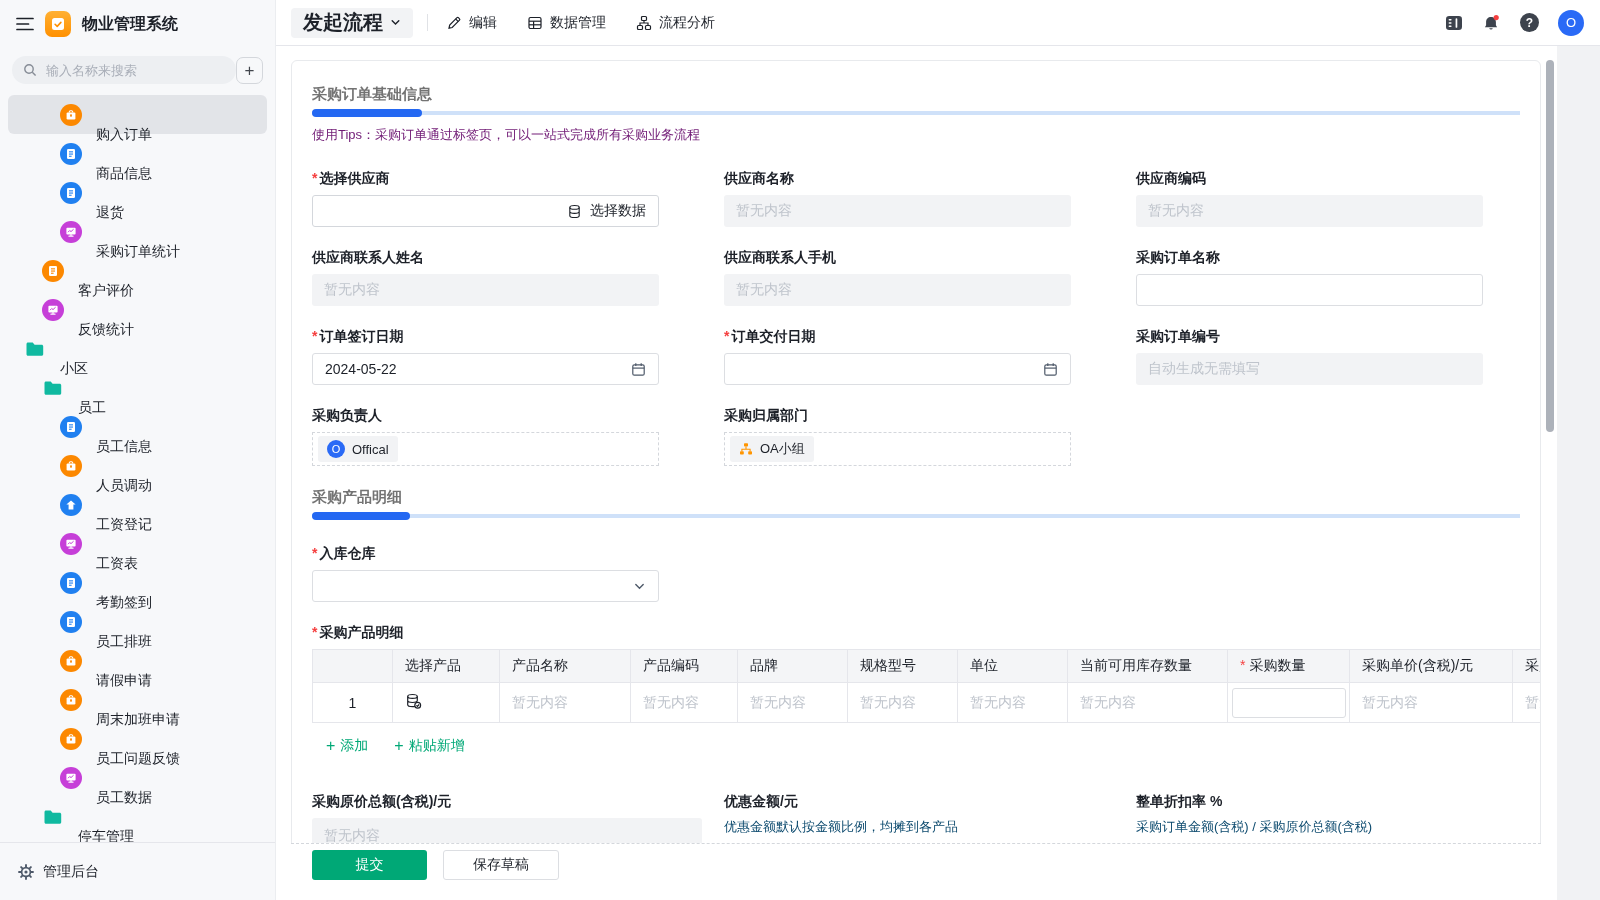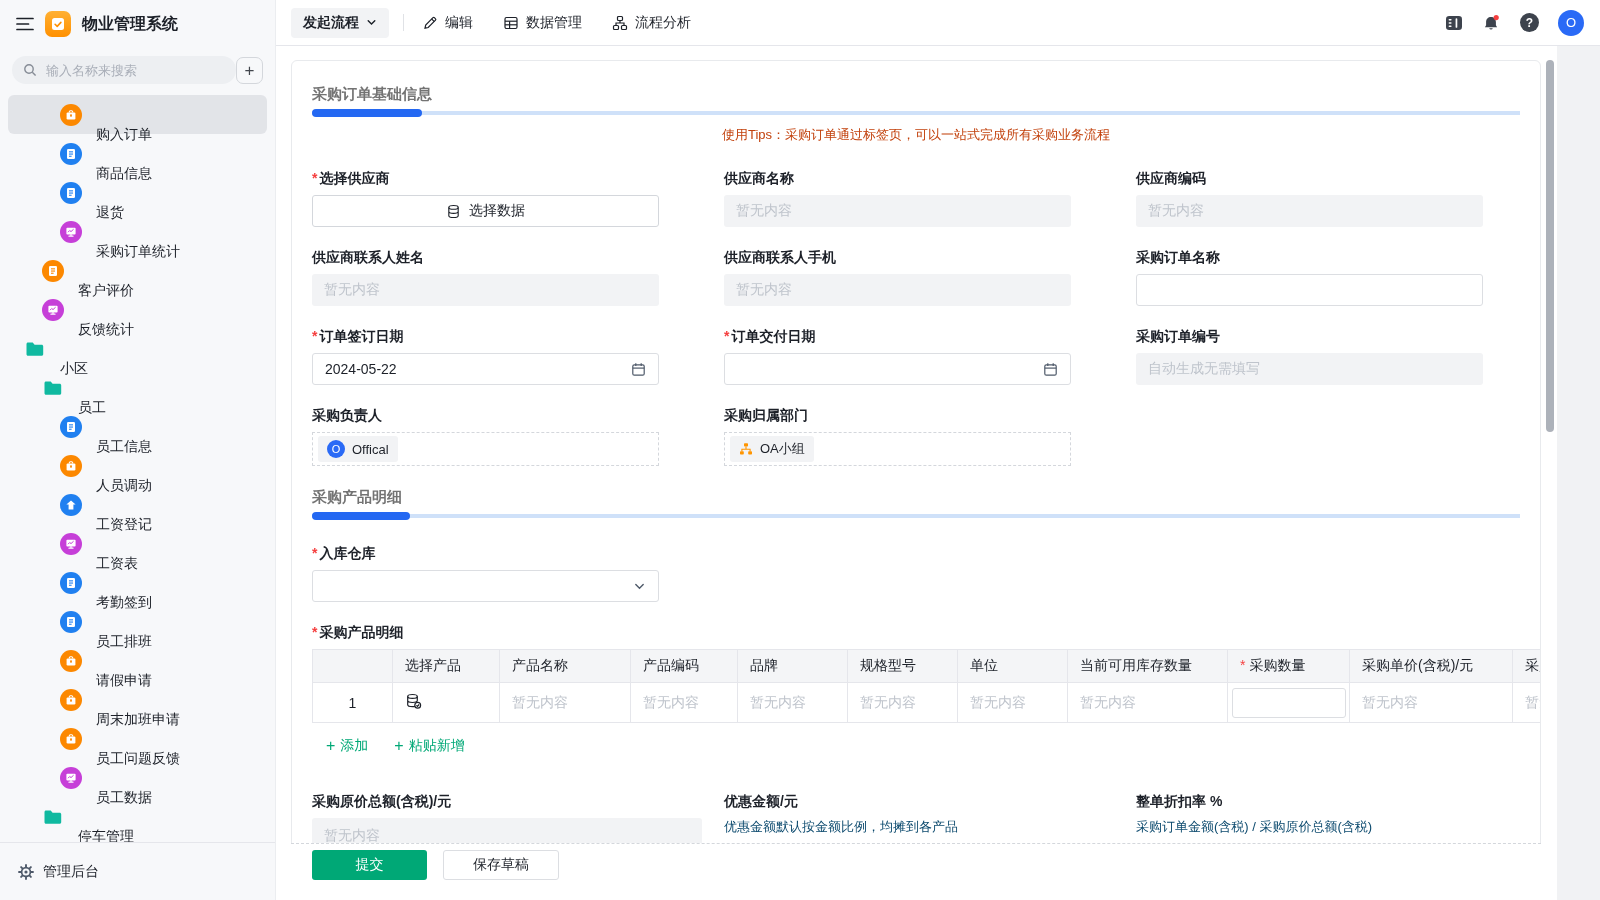--- a/index.html
+++ b/index.html
@@ -27,49 +27,49 @@
   .sb-item.ind0 { padding-left:16px; }
   .sb-item.ind1 { padding-left:34px; }
   .sb-item.ind2 { padding-left:52px; }
   .cicon { width:22px; height:22px; border-radius:50%; display:flex; align-items:center; justify-content:center; flex:0 0 auto; }
   .ficon { width:22px; display:flex; align-items:center; justify-content:center; flex:0 0 auto; }
   .sb-label { font-size:14px;margin-top:40px; }
   .sb-footer { position:absolute; left:0; bottom:0; width:100%; height:58px; border-top:1px solid #e5e6eb; display:flex; align-items:center; gap:9px; padding-left:18px; cursor:pointer; background:#f7f8fa; }
 
   
   .topbar { position:absolute; left:276px; top:0; width:1324px; height:46px; background:#fff; border-bottom:1px solid #e5e6eb; display:flex; align-items:center; padding:0 16px 0 15px; }
-  .start-flow-btn { display:flex; align-items:center; gap:7px; height:30px; padding:0 12px; background:#f2f3f5; border-radius:4px; font-size:14px; font-weight:600; cursor:pointer; }
+  .start-flow-btn { display:flex; align-items:center; gap:7px; height:30px; padding:0 12px; background:#f2f3f5; border-radius:4px; font-size:20px; font-weight:600; cursor:pointer; }
   .tb-divider { width:1px; height:17px; background:#e0e2e6; margin:0 18px 0 14px; }
   .tb-action { display:flex; align-items:center; gap:7px; margin-right:30px; font-size:14px; cursor:pointer; }
   .tb-right { margin-left:auto; display:flex; align-items:center; gap:19px; }
   .tb-iconbtn { position:relative; display:flex; align-items:center; cursor:pointer; }
   .help-circle { width:19px; height:19px; border-radius:50%; background:#3d434d; color:#fff; font-size:12px; font-weight:700; display:flex; align-items:center; justify-content:center; }
   .avatar { width:26px; height:26px; border-radius:50%; background:#2a6af6; color:#fff; font-size:13px; display:flex; align-items:center; justify-content:center; }
 
   
   .main { position:absolute; left:276px; top:46px; width:1324px; height:854px; background:#fff; }
   .gray-strip { position:absolute; right:0; top:0; width:43px; height:100%; background:#f1f2f4; }
   .scroll-thumb { position:absolute; right:46px; top:14px; width:8px; height:372px; border-radius:4px; background:#adb2ba; cursor:pointer; }
 
   .card { position:absolute; left:15px; top:14px; width:1250px; height:840px; background:#fff; border:1px solid #e8eaed; border-radius:6px 6px 0 0; padding:24px 20px 0 20px; overflow:hidden; }
   .sec-title { color:#737373; font-size:15px; font-weight:700; line-height:17px; }
   .progress { position:relative; height:8px; margin-top:7px; }
   .progress .track { position:absolute; left:0; right:0; top:2px; height:4px; background:#cfe1f9; }
   .progress .seg { position:absolute; left:0; top:0; height:8px; border-radius:4px; background:#2468f2; }
   .seg-w1 { width:110px; } .seg-w2 { width:98px; }
-  .tips { font-size:13px; color:#c2410c; margin:9px 0 0 0; line-height:17px;text-align:center; }
+  .tips { font-size:13px; color:#701a75; margin:9px 0 0 0; line-height:17px; }
 
   .fgrid { display:grid; grid-template-columns:repeat(3,347px); column-gap:65px; margin-top:27px; }
   .ffield { margin-bottom:22px; }
   .flabel { font-size:14px; font-weight:600; line-height:17px; margin-bottom:8px; }
   .flabel .req { color:#f53f3f; margin-right:2px; font-weight:600; }
   .finput { height:32px; border-radius:3px; font-size:14px; display:flex; align-items:center; padding:0 12px; }
   .finput.disabled { background:#f2f3f5; color:#bfc4cc; }
   .finput.enabled { background:#fff; border:1px solid #dcdee2; }
-  .finput.btnlike { background:#fff; border:1px solid #d4d7dc; justify-content:center; gap:8px; cursor:pointer; }
+  .finput.btnlike { background:#fff; border:1px solid #d4d7dc; justify-content:flex-end; gap:8px; cursor:pointer; }
   .finput.spread { justify-content:space-between; }
   .finput input { border:none; outline:none; background:transparent; font-size:14px; width:100%; font-family:inherit; color:#1d2129; padding:0; }
   .dashed-field { height:34px; border:1px dashed #d4d7dc; display:flex; align-items:center; padding:0 5px; }
   .chip { background:#f2f3f5; border-radius:3px; height:26px; display:flex; align-items:center; gap:7px; padding:0 9px; font-size:13px; }
   .cavatar { width:18px; height:18px; border-radius:50%; background:#2a6af6; color:#fff; font-size:11px; display:flex; align-items:center; justify-content:center; }
   .gap25 { height:25px; }
 
   .ptable { border-collapse:collapse; table-layout:fixed; width:1340px; margin-top:8px; font-size:14px; }
   .ptable th, .ptable td { border:1px solid #e5e6eb; padding:0 12px; text-align:left; overflow:hidden; white-space:nowrap; }
   .ptable th { background:#f4f5f7; height:33px; font-weight:400; color:#1d2129; }

